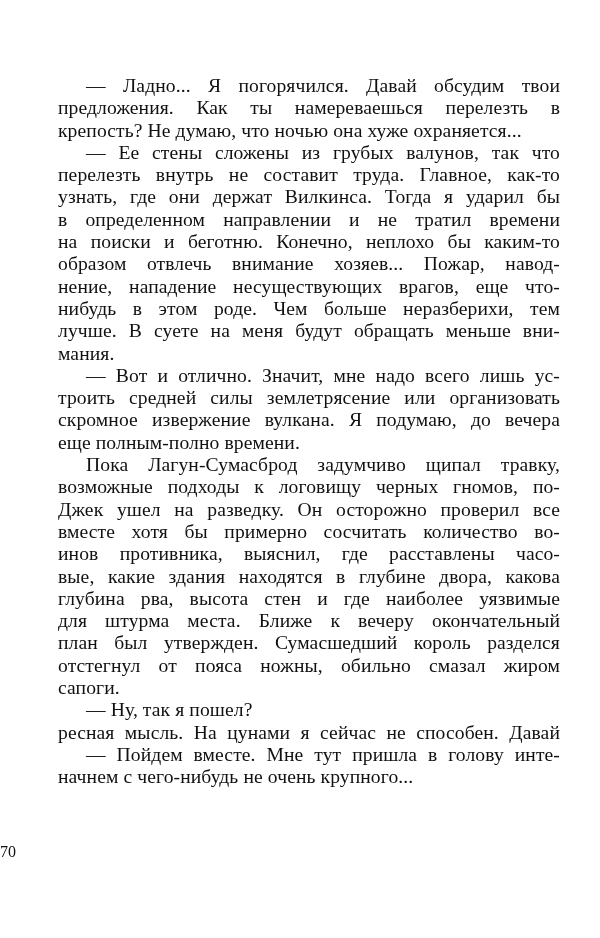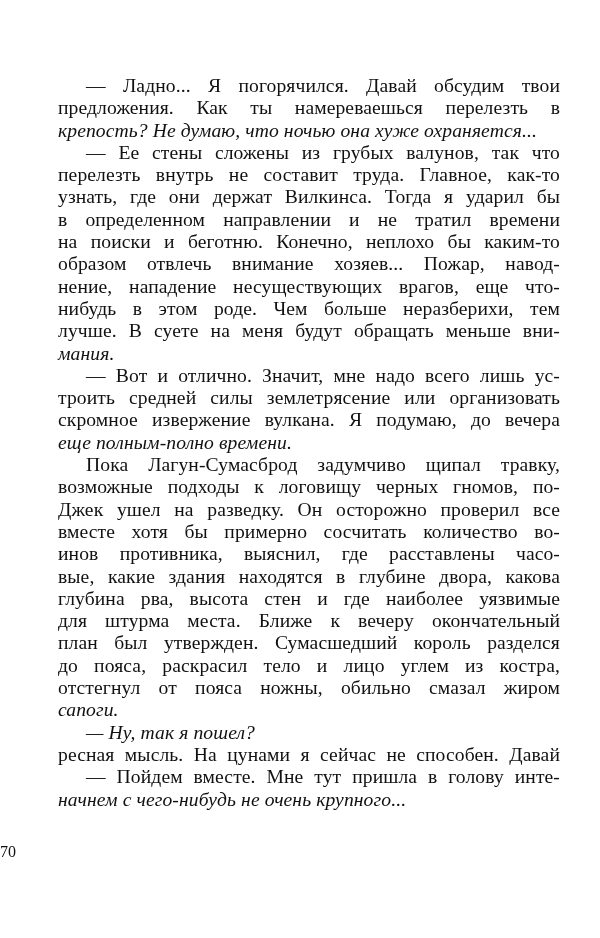--- a/index.html
+++ b/index.html
@@ -29,21 +29,20 @@
       white-space: nowrap;
       text-align: justify;
       text-align-last: justify;
       letter-spacing: 0.1px;
     }
     .line.indent {
       padding-left: 28px;
     }
     .line.last {
       text-align-last: left;
-      font-style: italic;
     }
     .page-number {
       position: absolute;
       left: 0;
       width: 600px;
       top: 842px;
       text-align: left;
       font-size: 16px;
       line-height: 20px;
     }
@@ -71,21 +70,20 @@
   <span class="line last">еще полным-полно времени.</span>
   <span class="line indent">Пока Лагун-Сумасброд задумчиво щипал травку,</span>
   <span class="line">возможные подходы к логовищу черных гномов, по-</span>
   <span class="line">Джек ушел на разведку. Он осторожно проверил все</span>
   <span class="line">вместе хотя бы примерно сосчитать количество во-</span>
   <span class="line">инов противника, выяснил, где расставлены часо-</span>
   <span class="line">вые, какие здания находятся в глубине двора, какова</span>
   <span class="line">глубина рва, высота стен и где наиболее уязвимые</span>
   <span class="line">для штурма места. Ближе к вечеру окончательный</span>
   <span class="line">план был утвержден. Сумасшедший король разделся</span>
-  <span class="line">до пояса, раскрасил тело и лицо углем из костра,</span>
   <span class="line">отстегнул от пояса ножны, обильно смазал жиром</span>
   <span class="line last">сапоги.</span>
   <span class="line indent last">— Ну, так я пошел?</span>
   <span class="line">ресная мысль. На цунами я сейчас не способен. Давай</span>
   <span class="line indent">— Пойдем вместе. Мне тут пришла в голову инте-</span>
   <span class="line last">начнем с чего-нибудь не очень крупного...</span>
 </div>
 
 <div class="page-number">70</div>
 

